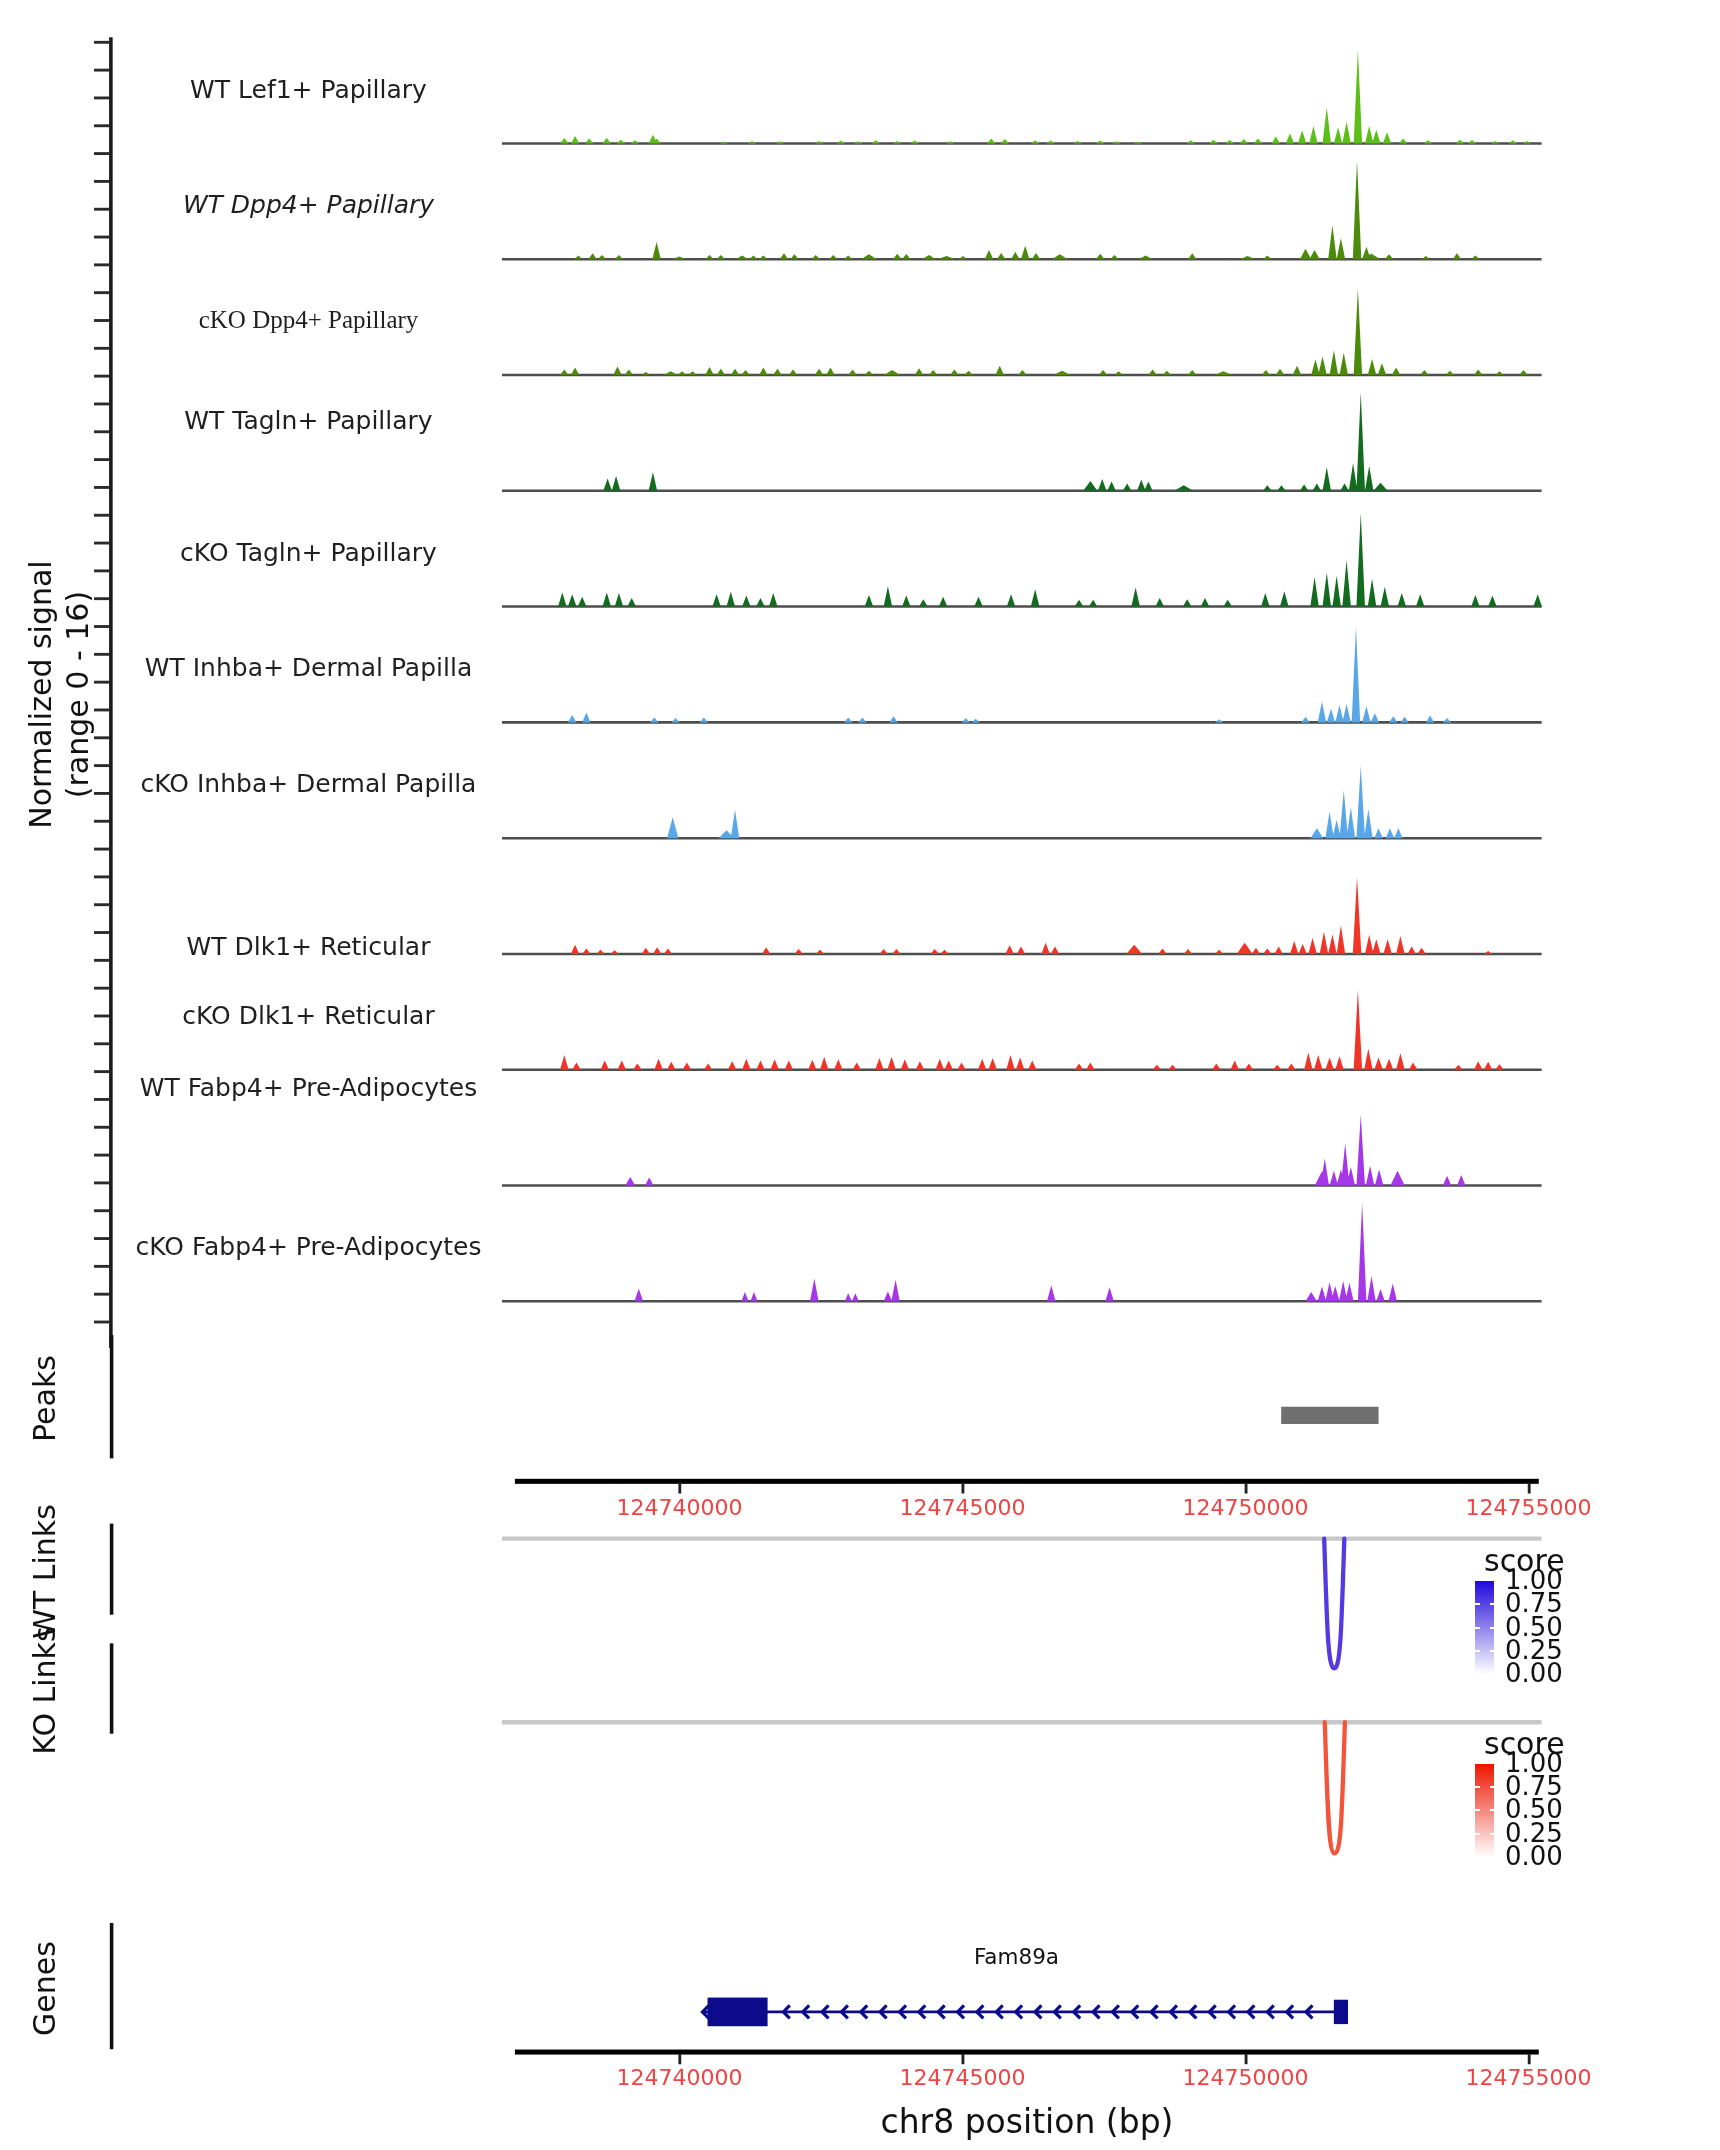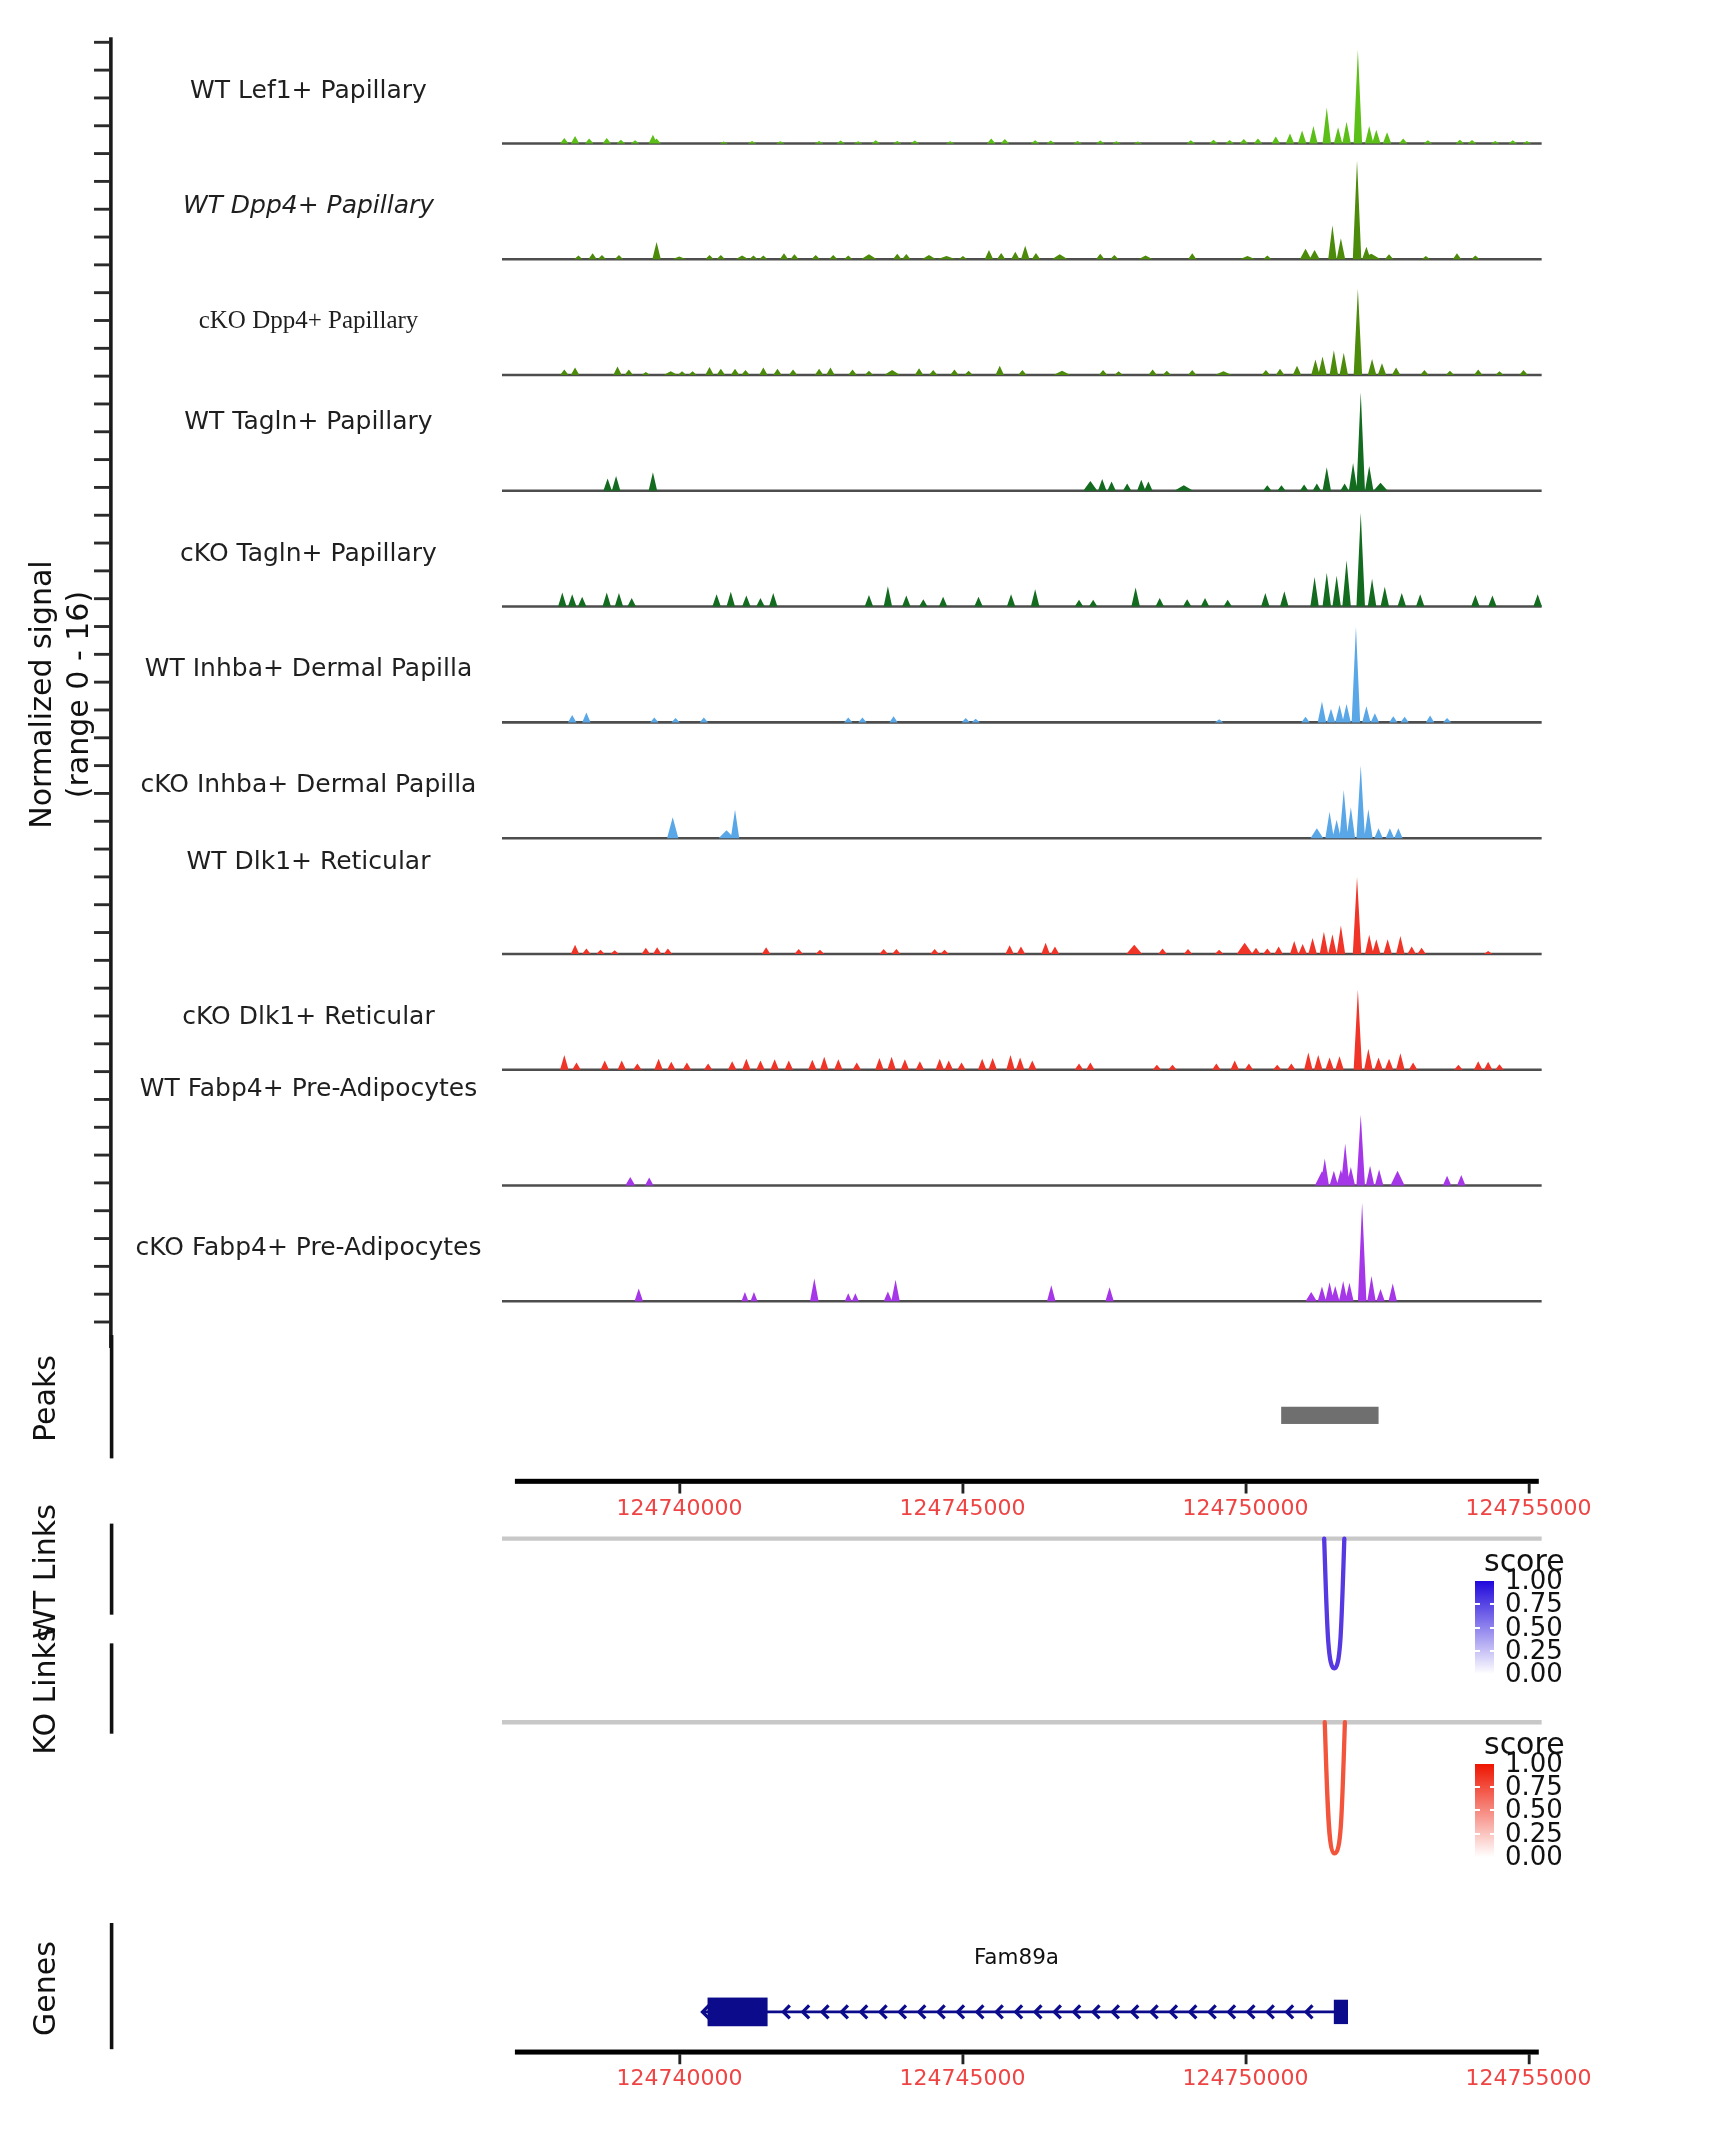--- a/index.html
+++ b/index.html
@@ -157,21 +157,21 @@
   <div class="lbl section-label" style="left:-27px;top:1971px;width:143px;">Genes</div>
 
   <div id="track-labels">
       <div class="lbl track-label" style="top:75px;">WT Lef1+ Papillary</div>
       <div class="lbl track-label" style="top:190px;font-style:italic;">WT Dpp4+ Papillary</div>
       <div class="lbl track-label" style="top:306px;font-family:Liberation Serif, serif;">cKO Dpp4+ Papillary</div>
       <div class="lbl track-label" style="top:406px;">WT Tagln+ Papillary</div>
       <div class="lbl track-label" style="top:538px;">cKO Tagln+ Papillary</div>
       <div class="lbl track-label" style="top:653px;">WT Inhba+ Dermal Papilla</div>
       <div class="lbl track-label" style="top:769px;">cKO Inhba+ Dermal Papilla</div>
-      <div class="lbl track-label" style="top:846px;">WT Dlk1+ Reticular</div>
+      <div class="lbl track-label" style="top:932px;">WT Dlk1+ Reticular</div>
       <div class="lbl track-label" style="top:1001px;">cKO Dlk1+ Reticular</div>
       <div class="lbl track-label" style="top:1073px;">WT Fabp4+ Pre-Adipocytes</div>
       <div class="lbl track-label" style="top:1232px;">cKO Fabp4+ Pre-Adipocytes</div>
     </div>
   <div id="axis1-labels">
       <div class="lbl tick-label" style="left:572px;top:1495px;">124740000</div>
       <div class="lbl tick-label" style="left:855px;top:1495px;">124745000</div>
       <div class="lbl tick-label" style="left:1138px;top:1495px;">124750000</div>
       <div class="lbl tick-label" style="left:1421px;top:1495px;">124755000</div>
     </div>
@@ -197,20 +197,21 @@
   <div id="ko-legend-nums">
       <div class="lbl legend-num" style="left:1505px;top:1748px;">1.00</div>
       <div class="lbl legend-num" style="left:1505px;top:1771px;">0.75</div>
       <div class="lbl legend-num" style="left:1505px;top:1794px;">0.50</div>
       <div class="lbl legend-num" style="left:1505px;top:1818px;">0.25</div>
       <div class="lbl legend-num" style="left:1505px;top:1841px;">0.00</div>
     </div>
 
   <div class="lbl gene-name" id="gene-name" style="left:909px;top:1944px;">Fam89a</div>
 
+  <div class="lbl xaxis-title" style="left:740px;top:2102px;">chr8 position (bp)</div>
 <div class="notch" style="left:1475px;top:1603px;"></div>
     <div class="notch" style="left:1490px;top:1603px;"></div>
     <div class="notch" style="left:1475px;top:1627px;"></div>
     <div class="notch" style="left:1490px;top:1627px;"></div>
     <div class="notch" style="left:1475px;top:1650px;"></div>
     <div class="notch" style="left:1490px;top:1650px;"></div>
     <div class="notch" style="left:1475px;top:1786px;"></div>
     <div class="notch" style="left:1490px;top:1786px;"></div>
     <div class="notch" style="left:1475px;top:1809px;"></div>
     <div class="notch" style="left:1490px;top:1809px;"></div>

